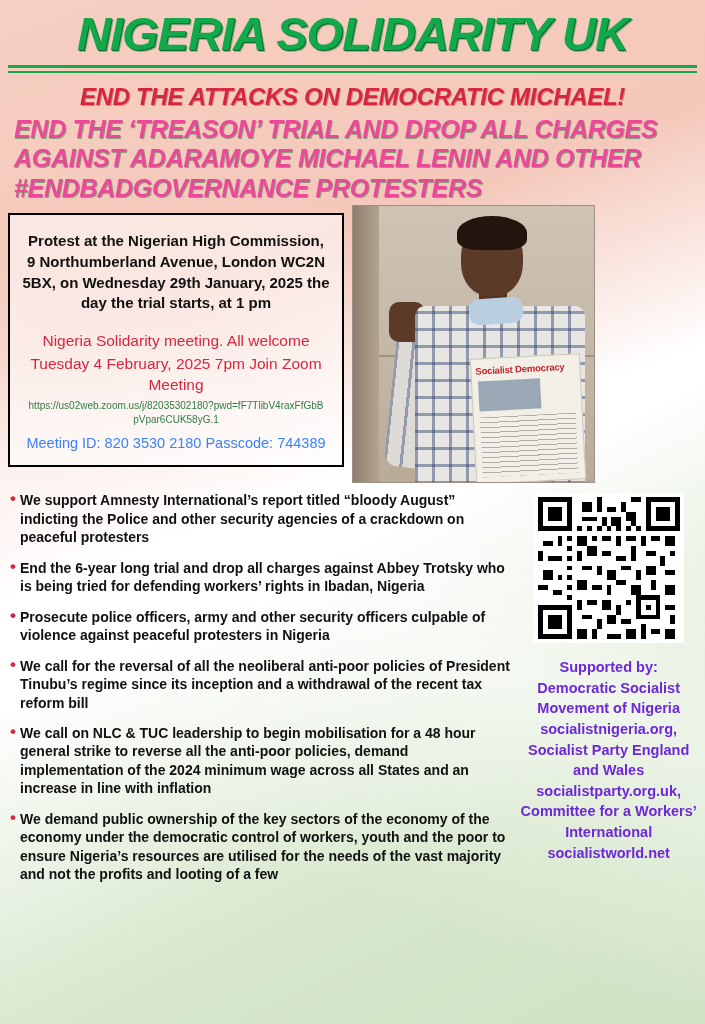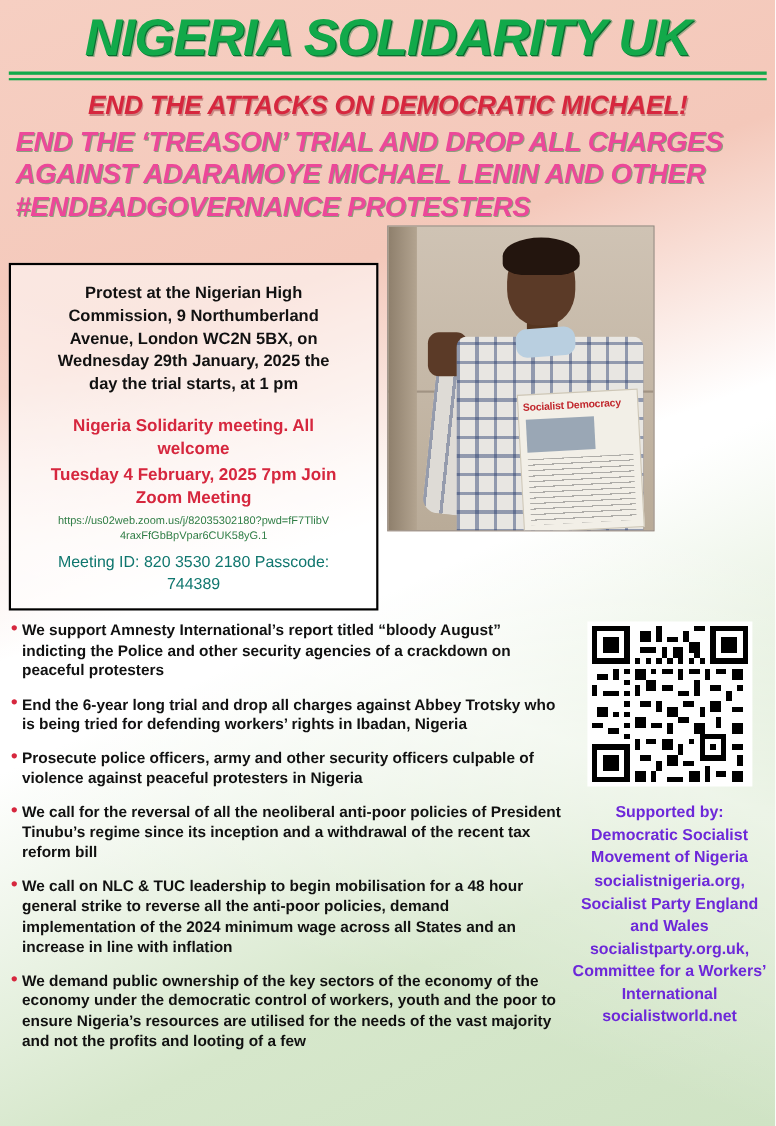--- a/index.html
+++ b/index.html
@@ -90,49 +90,48 @@
     display: flex;
     align-items: flex-start;
     padding: 6px 8px 0 8px;
     gap: 8px;
   }
   .details-box {
     width: 336px;
     min-height: 244px;
     border: 2px solid #000;
     background: rgba(255,255,255,0.55);
-    padding: 12px 30px;
+    padding: 12px 6px;
     text-align: center;
-    margin-top: 26px;
   }
   .details-protest {
     font-size: 15px;
     line-height: 1.38;
     font-weight: bold;
     color: #111;
     margin: 4px 6px 16px 6px;
   }
   .details-meeting-red {
     font-size: 15.5px;
     line-height: 1.36;
-    font-weight: bold;
+    font-weight: normal;
     color: #d6273e;
     margin: 0 0 2px 0;
   }
   .details-link {
     font-size: 10px;
     line-height: 1.38;
     color: #2f7d45;
     word-break: break-all;
     margin: 4px 10px 0 10px;
   }
   .details-id {
     font-size: 14.5px;
     line-height: 1.4;
-    color: #0f766e;
+    color: #3b82f6;
     margin-top: 6px;
   }
 
   .photo {
     width: 243px;
     height: 278px;
     border: 1px solid #9a8e86;
     position: relative;
     overflow: hidden;
     background: #c9bdb0;

